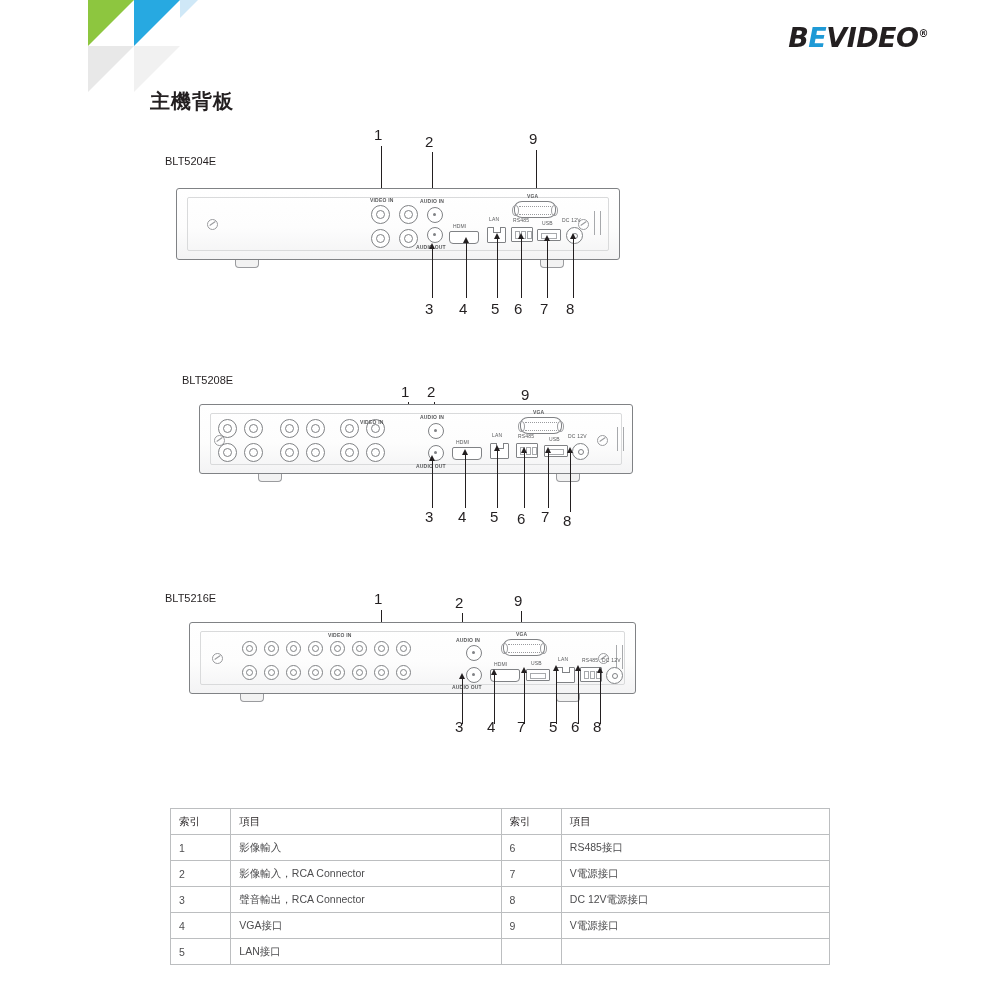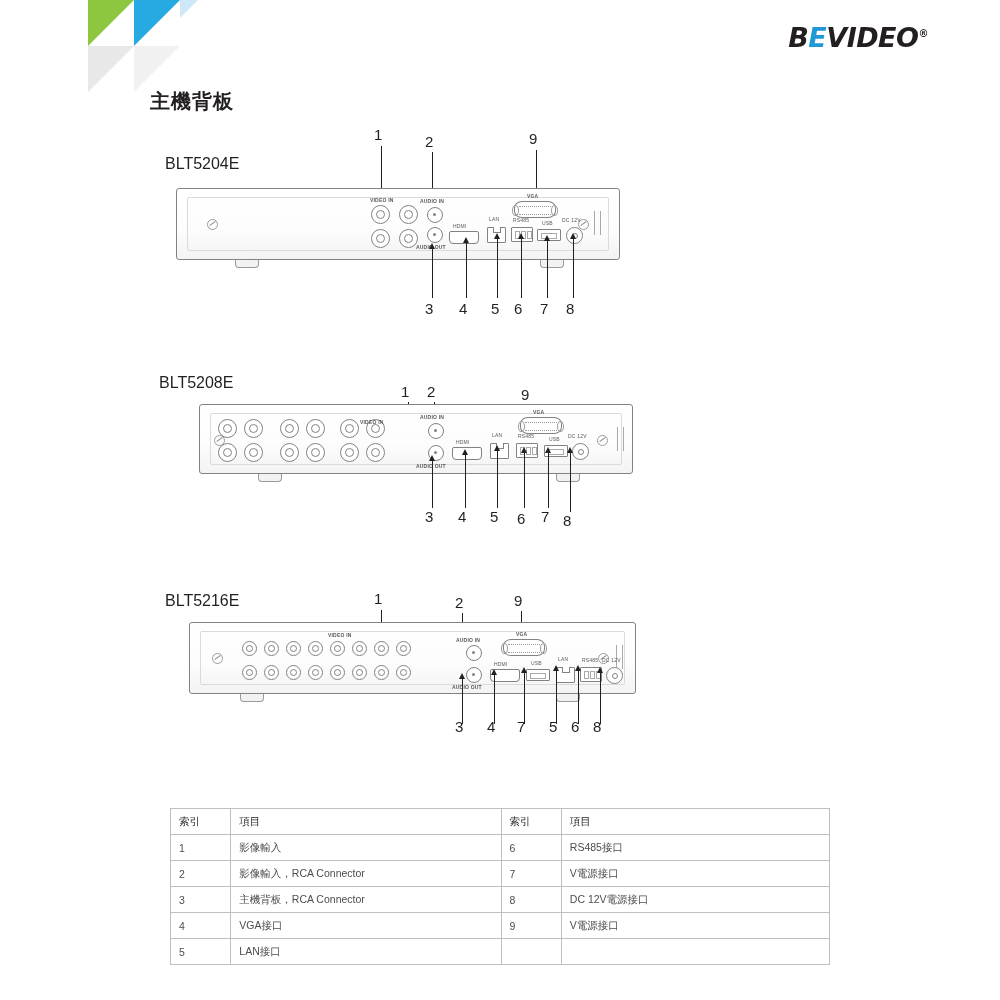--- a/index.html
+++ b/index.html
@@ -24,21 +24,21 @@
   
   .page-title{
     position:absolute;left:150px;top:88px;
     font-size:20px;font-weight:bold;color:#231f20;
     letter-spacing:1px;
   }
 
   
   .figure{position:absolute;}
   .model-label{
-    position:absolute;font-size:16px;color:#231f20;white-space:nowrap;
+    position:absolute;font-size:11px;color:#231f20;white-space:nowrap;
   }
   .panel{
     position:absolute;
     border:1.3px solid #808285;
     border-radius:3px;
     background:linear-gradient(180deg,#ffffff 0%,#fdfdfd 55%,#f3f3f4 100%);
     box-sizing:border-box;
   }
   .panel .innerline{
     position:absolute;left:10px;right:10px;top:8px;bottom:8px;
@@ -245,21 +245,21 @@
 
   <div class="arrow up" style="left:547px;top:240px;height:58px;"></div>
   <div class="callout-num" style="left:540px;top:300px;">7</div>
 
   <div class="arrow up" style="left:573px;top:238px;height:60px;"></div>
   <div class="callout-num" style="left:566px;top:300px;">8</div>
 </div>
 
 <div class="figure">
 
-  <div class="model-label" style="left:159px;top:374px;">BLT5208E</div>
+  <div class="model-label" style="left:182px;top:374px;">BLT5208E</div>
 
   <div class="callout-num" style="left:401px;top:383px;">1</div>
   <div class="arrow down" style="left:408px;top:402px;height:48px;"></div>
 
   <div class="callout-num" style="left:427px;top:383px;">2</div>
   <div class="arrow down" style="left:434px;top:402px;height:50px;"></div>
 
   <div class="callout-num" style="left:521px;top:386px;">9</div>
   <div class="arrow down" style="left:528px;top:405px;height:40px;"></div>
 
@@ -441,21 +441,21 @@
       <td>RS485接口</td>
     </tr>
     <tr>
       <td>2</td>
       <td>影像輸入，RCA Connector</td>
       <td>7</td>
       <td>V電源接口</td>
     </tr>
     <tr>
       <td>3</td>
-      <td>主機背板，RCA Connector</td>
+      <td>聲音輸出，RCA Connector</td>
       <td>8</td>
       <td>DC 12V電源接口</td>
     </tr>
     <tr>
       <td>4</td>
       <td>VGA接口</td>
       <td>9</td>
       <td>V電源接口</td>
     </tr>
     <tr>

